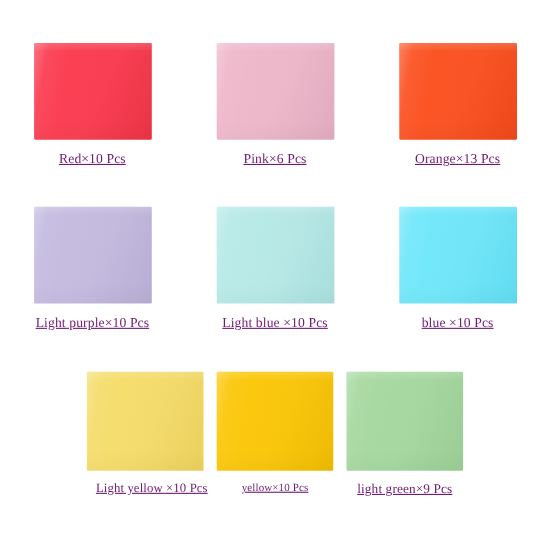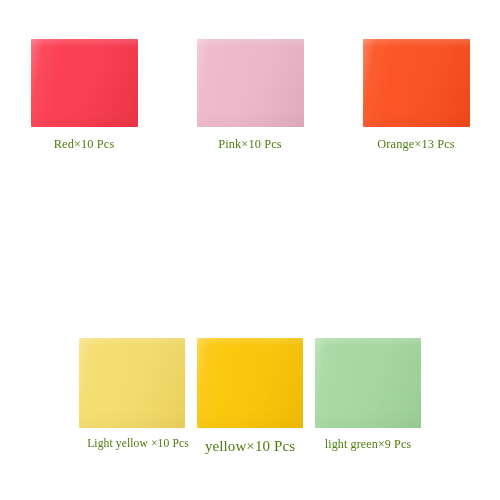--- a/index.html
+++ b/index.html
@@ -71,50 +71,65 @@
     background:
       linear-gradient(100deg, rgba(255,255,255,0.26) 0%, rgba(255,255,255,0.05) 11%, rgba(255,255,255,0.0) 28%, rgba(0,0,0,0.012) 62%, rgba(0,0,0,0.032) 100%),
       linear-gradient(180deg, rgba(255,255,255,0.16) 0%, rgba(255,255,255,0.0) 9%, rgba(0,0,0,0.0) 80%, rgba(0,0,0,0.022) 100%);
     pointer-events: none;
   }
 
   .swatch-label {
     margin-top: 11px;
     font-size: 12.4px;
     line-height: 1.1;
-    color: #4d7c0f;
+    color: #701a75;
     white-space: nowrap;
     letter-spacing: 0.1px;
     text-align: center;
+    text-decoration: underline;
   }
   #row-2 .swatch-label { margin-top: 11px; }
   #row-3 .swatch-label { margin-top: 10px; font-size: 12.1px; }
-  #row-3 .swatch-cell:nth-child(2) .swatch-label { font-size: 15px; }
+  #row-3 .swatch-cell:nth-child(2) .swatch-label { font-size: 10px; }
   #row-3 .swatch-cell:nth-child(1) .swatch-label { font-size: 11.6px; margin-left: 12px; }
 </style>
 </head>
 <body style="background: rgb(255, 255, 255);">
 
 <div id="product-sheet">
 
   <div class="swatch-row" id="row-1">
     <div class="swatch-cell">
       <div class="swatch-chip" style="background: linear-gradient(115deg, #fb4054 0%, #fb4054 55%, #f23548 100%);"></div>
       <div class="swatch-label">Red×10 Pcs</div>
     </div>
     <div class="swatch-cell">
       <div class="swatch-chip" style="background: linear-gradient(115deg, #eeb9cb 0%, #eeb9cb 55%, #e7b0c4 100%);"></div>
-      <div class="swatch-label">Pink×10 Pcs</div>
+      <div class="swatch-label">Pink×6 Pcs</div>
     </div>
     <div class="swatch-cell">
       <div class="swatch-chip" style="background: linear-gradient(115deg, #fb5526 0%, #fb5526 55%, #f54a1c 100%);"></div>
       <div class="swatch-label">Orange×13 Pcs</div>
     </div>
   </div>
 
+  <div class="swatch-row" id="row-2">
+    <div class="swatch-cell">
+      <div class="swatch-chip" style="background: linear-gradient(115deg, #c5bce0 0%, #c5bce0 55%, #bdb3da 100%);"></div>
+      <div class="swatch-label">Light purple×10 Pcs</div>
+    </div>
+    <div class="swatch-cell">
+      <div class="swatch-chip" style="background: linear-gradient(115deg, #b8eae8 0%, #b8eae8 55%, #ade5e3 100%);"></div>
+      <div class="swatch-label">Light blue ×10 Pcs</div>
+    </div>
+    <div class="swatch-cell">
+      <div class="swatch-chip" style="background: linear-gradient(115deg, #73e8fa 0%, #73e8fa 55%, #64e2f8 100%);"></div>
+      <div class="swatch-label">blue ×10 Pcs</div>
+    </div>
+  </div>
 
   <div class="swatch-row" id="row-3">
     <div class="swatch-cell">
       <div class="swatch-chip" style="background: linear-gradient(115deg, #f5dd6e 0%, #f5dd6e 55%, #f2d75f 100%);"></div>
       <div class="swatch-label">Light yellow ×10 Pcs</div>
     </div>
     <div class="swatch-cell">
       <div class="swatch-chip" style="background: linear-gradient(115deg, #fbc80e 0%, #fbc80e 55%, #f6c004 100%);"></div>
       <div class="swatch-label">yellow×10 Pcs</div>
     </div>

